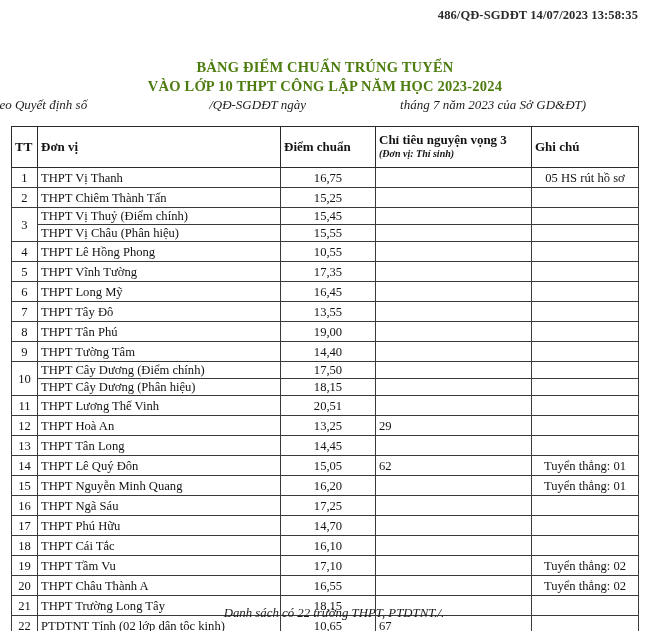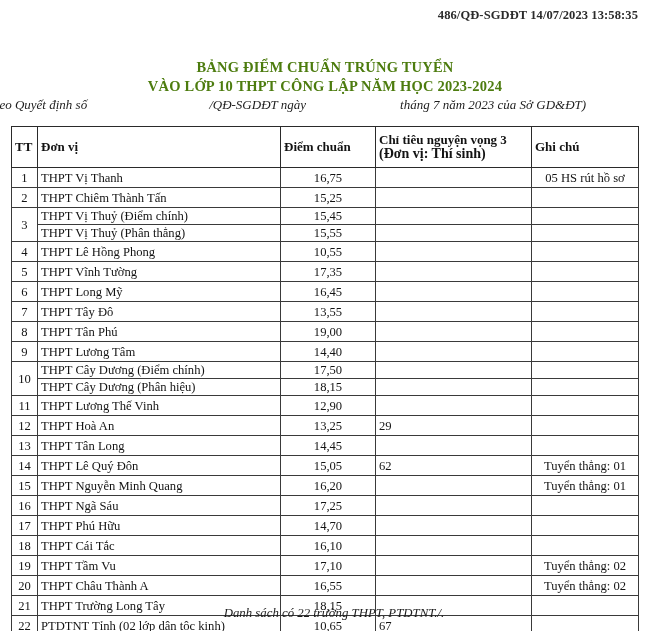--- a/index.html
+++ b/index.html
@@ -92,21 +92,22 @@
   table.score thead th {
     border: 1.3px solid #2a2a2a;
     font-weight: bold;
     text-align: left;
     vertical-align: middle;
     height: 38px;
     font-size: 13px;
   }
   thead th .sub {
     display: block;
-    font-size: 14px;
+    font-style: italic;
+    font-size: 10px;
     font-weight: bold;
   }
 
   col.c-tt    { width: 26px; }
   col.c-unit  { width: 243px; }
   col.c-score { width: 95px; }
   col.c-quota { width: 156px; }
   col.c-note  { width: 107px; }
 
   td.tt    { text-align: center; vertical-align: middle; height: 17px; }
@@ -184,21 +185,21 @@
             <td class="note"></td>
           </tr>
           <tr>
             <td class="tt" rowspan="2">3</td>
             <td class="unit">THPT Vị Thuỷ (Điểm chính)</td>
             <td class="score">15,45</td>
             <td class="quota"></td>
             <td class="note"></td>
           </tr>
           <tr>
-            <td class="unit">THPT Vị Thuỷ (Phân thẳng)</td>
+            <td class="unit">THPT Vị Châu (Phân hiệu)</td>
             <td class="score">15,55</td>
             <td class="quota"></td>
             <td class="note"></td>
           </tr>
           <tr>
             <td class="tt">4</td>
             <td class="unit">THPT Lê Hồng Phong</td>
             <td class="score">10,55</td>
             <td class="quota"></td>
             <td class="note"></td>
@@ -226,42 +227,42 @@
           </tr>
           <tr>
             <td class="tt">8</td>
             <td class="unit">THPT Tân Phú</td>
             <td class="score">19,00</td>
             <td class="quota"></td>
             <td class="note"></td>
           </tr>
           <tr>
             <td class="tt">9</td>
-            <td class="unit">THPT Lương Tâm</td>
+            <td class="unit">THPT Tường Tâm</td>
             <td class="score">14,40</td>
             <td class="quota"></td>
             <td class="note"></td>
           </tr>
           <tr>
             <td class="tt" rowspan="2">10</td>
             <td class="unit">THPT Cây Dương (Điểm chính)</td>
             <td class="score">17,50</td>
             <td class="quota"></td>
             <td class="note"></td>
           </tr>
           <tr>
             <td class="unit">THPT Cây Dương (Phân hiệu)</td>
             <td class="score">18,15</td>
             <td class="quota"></td>
             <td class="note"></td>
           </tr>
           <tr>
             <td class="tt">11</td>
             <td class="unit">THPT Lương Thế Vinh</td>
-            <td class="score">12,90</td>
+            <td class="score">20,51</td>
             <td class="quota"></td>
             <td class="note"></td>
           </tr>
           <tr>
             <td class="tt">12</td>
             <td class="unit">THPT Hoà An</td>
             <td class="score">13,25</td>
             <td class="quota">29</td>
             <td class="note"></td>
           </tr>

